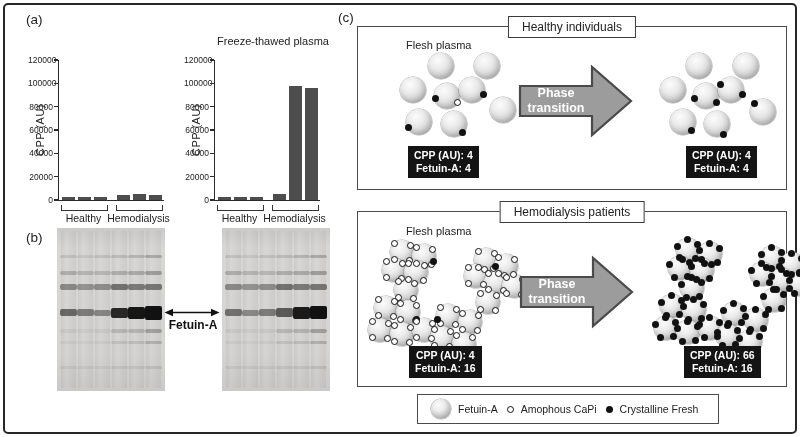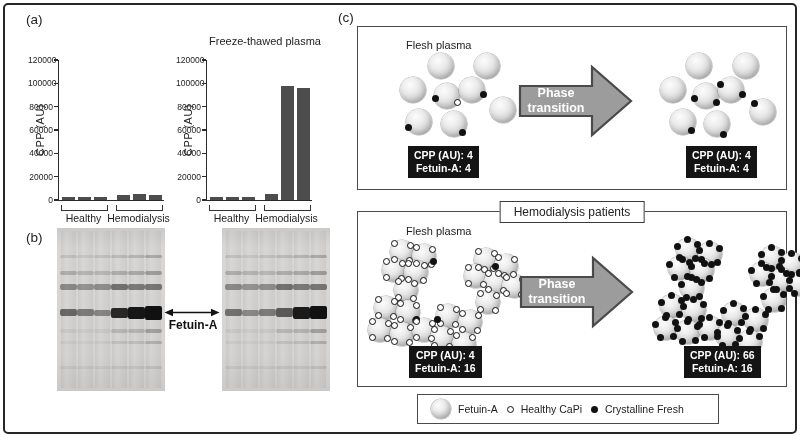--- a/index.html
+++ b/index.html
@@ -82,21 +82,21 @@
     <div class="tick-label" style="top: 52.3333px;">100000</div>
     <div class="tick-mark" style="left: 26px; top: 56.7333px;"></div>
     <div class="tick-label" style="top: 29px;">120000</div>
     <div class="tick-mark" style="left: 26px; top: 33.4px;"></div>
     <div class="bracket" style="left: 33px; width: 45px; top: 179px;"></div>
     <div class="group-label" style="left: 55.5px; top: 186px;">Healthy</div>
     <div class="bracket" style="left: 88px; width: 45px; top: 179px;"></div>
     <div class="group-label" style="left: 110.5px; top: 186px;">Hemodialysis</div>
   </div>
 
-<div class="chart" id="chart1" style="left:176px;top:26px">
+<div class="chart" id="chart1" style="left:184px;top:26px">
   <div class="chart-title">Freeze-thawed plasma</div>
   <div class="ylabel">CPP (AU)</div>
   <div class="plot">
       <div class="bar" style="left: 3px; width: 13px; height: 3px;"></div>
       <div class="bar" style="left: 19px; width: 13px; height: 3.5px;"></div>
       <div class="bar" style="left: 35px; width: 13px; height: 3px;"></div>
       <div class="bar" style="left: 58px; width: 13px; height: 5.6px;"></div>
       <div class="bar" style="left: 74px; width: 13px; height: 114.333px;"></div>
       <div class="bar" style="left: 90px; width: 13px; height: 112px;"></div>
     </div>
@@ -238,20 +238,21 @@
 <svg class="dbl-arrow" style="left:164px;top:306px" width="56" height="13" viewBox="0 0 56 13">
   <line x1="6" y1="6.5" x2="50" y2="6.5" stroke="#111" stroke-width="1.6"></line>
   <polygon points="0.5,6.5 9,2.8 9,10.2" fill="#111"></polygon>
   <polygon points="55.5,6.5 47,2.8 47,10.2" fill="#111"></polygon>
 </svg>
 <div class="band-label" style="left:158px;top:318px;width:70px">Fetuin-A</div>
 
 <span class="panel-label" style="left:338px;top:10px">(c)</span>
 
 <div class="section-box" style="left:357px;top:26px;width:428px;height:162px">
+  <div class="title-box">Healthy individuals</div>
   <div class="sample-label" style="left:48px;top:12px">Flesh plasma</div>
 
   <div class="particles" style="left:40px;top:26px;width:128px;height:94px">
       <div class="sphere" style="left: 30px; top: 0px; width: 26px; height: 26px;"></div>
       <div class="sphere" style="left: 76px; top: 0px; width: 26px; height: 26px;"></div>
       <div class="sphere" style="left: 2px; top: 24px; width: 26px; height: 26px;"></div>
       <div class="sphere" style="left: 36px; top: 30px; width: 26px; height: 26px;"></div>
       <div class="sphere" style="left: 61px; top: 24px; width: 26px; height: 26px;"></div>
       <div class="sphere" style="left: 92px; top: 44px; width: 26px; height: 26px;"></div>
       <div class="sphere" style="left: 8px; top: 56px; width: 26px; height: 26px;"></div>
@@ -547,19 +548,19 @@
   </div>
 </div>
 
 <div class="legend">
   <div class="legend-item">
     <span class="sphere legend-sphere"></span>
     <span>Fetuin-A</span>
   </div>
   <div class="legend-item">
     <span class="dot dot-w legend-dot"></span>
-    <span>Healthy CaPi</span>
+    <span>Amophous CaPi</span>
   </div>
   <div class="legend-item">
     <span class="dot dot-b legend-dot"></span>
     <span>Crystalline Fresh</span>
   </div>
 </div>
 
 </body></html>

